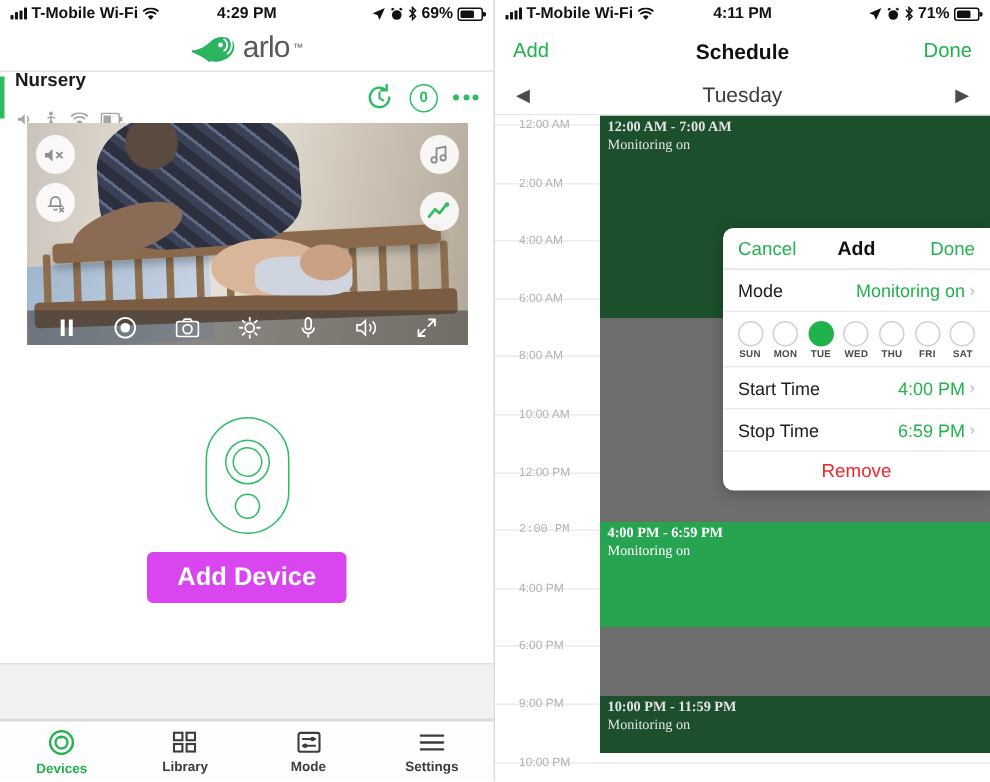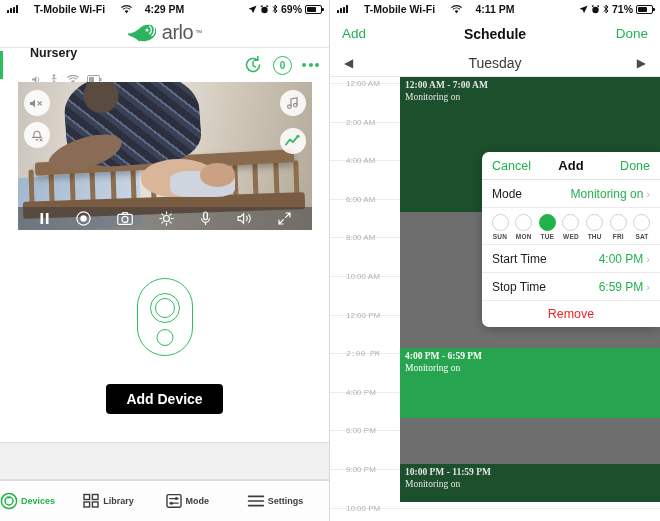--- a/index.html
+++ b/index.html
@@ -13,40 +13,40 @@
   .panel { position: relative; overflow: hidden; background: #fff; }
   .panel-left { width: 330px; height: 521px; border-right: 1px solid #d8d8d8; }
   .panel-right { width: 330px; height: 521px; }
 
   
   .statusbar {
     height: 18px; display: flex; align-items: center;
     font-size: 10.5px; font-weight: bold; color: #111;
     padding: 0 7px; position: relative;
   }
-  .sb-left { display: flex; align-items: center; gap: 16px; }
+  .sb-left { display: flex; align-items: center; gap: 3px; }
   .sb-center { position: absolute; left: 0; right: 0; text-align: center; font-size: 10.5px; font-weight: bold; }
   .sb-right { margin-left: auto; display: flex; align-items: center; gap: 3px; position: relative; z-index: 2; }
   .bars { display: inline-flex; align-items: flex-end; gap: 1px; height: 8px; }
   .bars i { width: 2px; background: #111; display: block; border-radius: .5px; }
   .bars i:nth-child(1){height:3px} .bars i:nth-child(2){height:5px}
   .bars i:nth-child(3){height:6.5px} .bars i:nth-child(4){height:8px}
   .battery { width: 17px; height: 9px; border: 1px solid #111; border-radius: 2px; position: relative; padding: 1px; }
   .battery::after { content:""; position:absolute; right:-3px; top:2.5px; width:2px; height:3px; background:#111; border-radius:0 1px 1px 0; }
   .battery b { display:block; height:100%; background:#111; border-radius:1px; }
 
   
   .arlo-logo-bar { height: 30px; display: flex; align-items: center; justify-content: center; border-bottom: 1px solid #e3e3e3; }
   .arlo-logo { display: flex; align-items: center; gap: 2px; }
   .arlo-word { font-size: 20px; letter-spacing: -0.5px; color: #58595b; font-weight: 400; }
   .arlo-tm { font-size: 7px; color: #58595b; vertical-align: super; }
 
   .cam-header { height: 34px; display: flex; align-items: center; padding: 0 10px 0 0; position: relative; }
   .cam-accent { width: 3px; height: 28px; background: #2dbd61; margin-right: 7px; }
-  .cam-title-wrap { display: flex; flex-direction: column; gap: 14px; margin-left: 20px; }
+  .cam-title-wrap { display: flex; flex-direction: column; gap: 14px; }
   .cam-title { font-size: 12.5px; font-weight: bold; color: #1b1b1b; }
   .cam-status-icons { display: flex; align-items: center; gap: 8px; color: #9b9b9b; }
   .cam-actions { margin-left: auto; display: flex; align-items: center; gap: 10px; }
   .badge-circle {
     width: 19px; height: 19px; border-radius: 50%; border: 1.4px solid #2dbd61;
     color: #2dbd61; font-size: 10px; display: flex; align-items: center; justify-content: center; font-weight: 600;
   }
   .dots { display: flex; gap: 2.5px; }
   .dots i { width: 4px; height: 4px; border-radius: 50%; background: #2dbd61; display: block; }
 
@@ -87,32 +87,32 @@
     justify-content: space-around; padding: 0 8px;
   }
 
   
   .add-area { display: flex; flex-direction: column; align-items: center; margin-top: 48px; }
   .cam-outline { width: 56px; height: 78px; border: 1.6px solid #2dbd61; border-radius: 28px; position: relative; }
   .cam-lens { position: absolute; left: 50%; top: 14px; transform: translateX(-50%); width: 30px; height: 30px; border: 1.6px solid #2dbd61; border-radius: 50%; }
   .cam-lens::after { content:""; position:absolute; left:4px; top:4px; right:4px; bottom:4px; border:1.4px solid #2dbd61; border-radius:50%; }
   .cam-dot { position: absolute; left: 50%; top: 50px; transform: translateX(-50%); width: 17px; height: 17px; border: 1.6px solid #2dbd61; border-radius: 50%; }
   .add-device-btn {
-    margin-top: 28px; background: #000000; color: #fff; border: none; border-radius: 4px;
-    font-size: 14px; font-weight: bold; padding: 7px 20px; font-family: inherit; cursor: pointer;
+    margin-top: 12px; background: #d946ef; color: #fff; border: none; border-radius: 4px;
+    font-size: 17px; font-weight: bold; padding: 7px 20px; font-family: inherit; cursor: pointer;
   }
   .bottom-strip { position: absolute; left: 0; right: 0; bottom: 41px; height: 38px; background: #f1f1f1; border-top: 1px solid #e0e0e0; border-bottom: 1px solid #dcdcdc; }
 
   
   .tabbar {
     position: absolute; left: 0; right: 0; bottom: 0; height: 41px;
     background: #fdfdfd; border-top: 1px solid #dcdcdc;
     display: flex; align-items: center;
   }
-  .tab { flex: 1; display: flex; flex-direction: row; align-items: center; gap: 3px; color: #3c3c3c; }
+  .tab { flex: 1; display: flex; flex-direction: column; align-items: center; gap: 3px; color: #3c3c3c; }
   .tab .tab-label { font-size: 9px; font-weight: 600; }
   .tab.active { color: #22b24c; }
 
   
   .navbar { height: 31px; display: flex; align-items: center; padding: 0 12px; position: relative; }
   .nav-btn { font-size: 13.5px; color: #22b24c; }
   .nav-title { position: absolute; left: 0; right: 0; text-align: center; font-size: 14px; font-weight: bold; color: #111; }
   .nav-right { margin-left: auto; position: relative; z-index: 2; }
 
   .daybar { height: 28px; display: flex; align-items: center; justify-content: space-between; padding: 0 14px; border-bottom: 1px solid #e6e6e6; background:#fff; }

